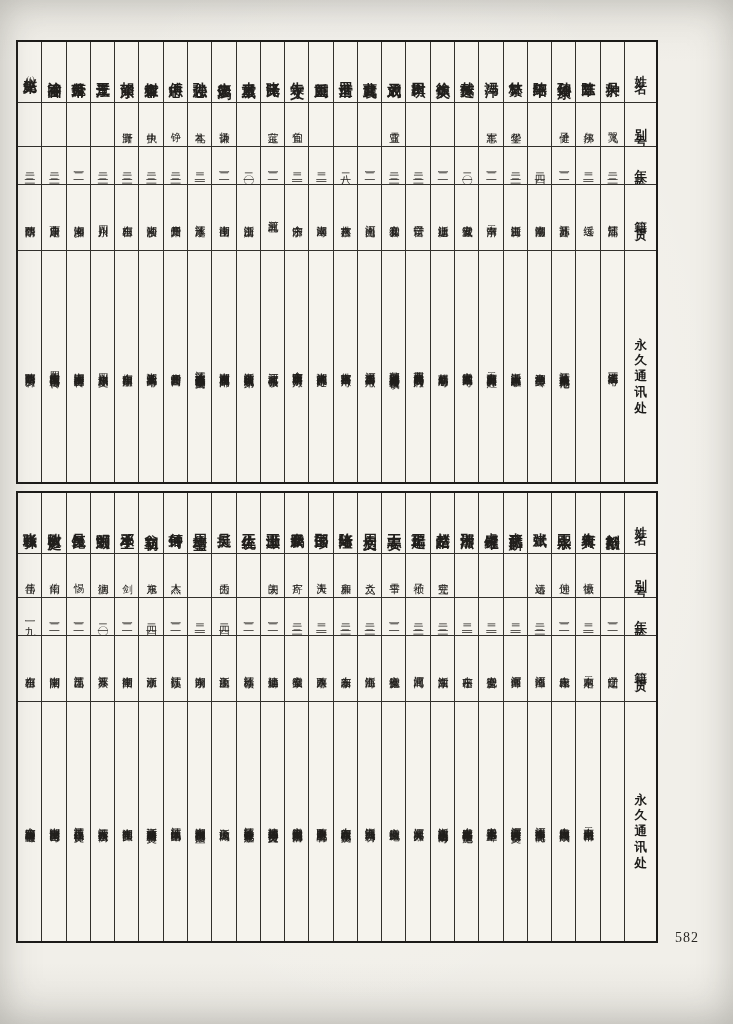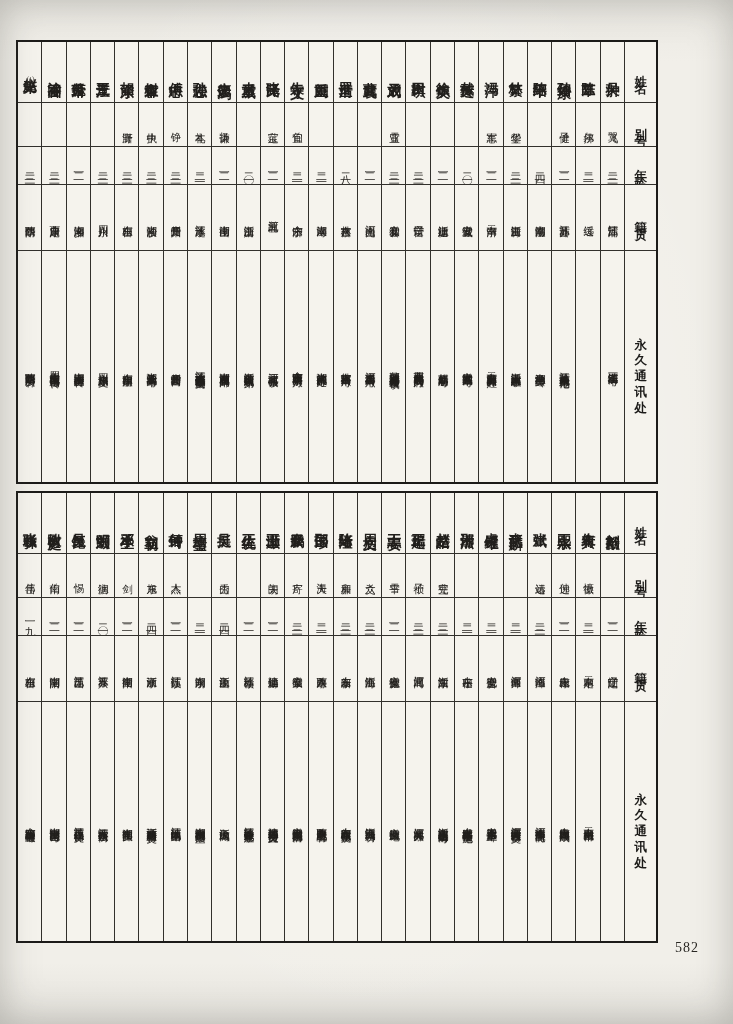--- a/index.html
+++ b/index.html
@@ -57,21 +57,21 @@
   }
   .nm   { font-size:14px; font-weight:bold; letter-spacing:1px; }
   .sm   { font-size:10.5px; letter-spacing:0.5px; }
   .agev { font-size:11px; letter-spacing:2px; }
   .addrv{ font-size:10.5px; letter-spacing:0.5px; max-height:100%; }
   .note { font-size:7px; color:#4a4741; letter-spacing:0; }
   .hd   { font-weight:bold; color:#1c1b19; }
   .hd2  { font-size:12.5px; letter-spacing:7px; }
   .hd3  { font-size:12.5px; letter-spacing:16px; }
   .page-number {
-    position:absolute; right:34px; bottom:68px;
+    position:absolute; right:34px; bottom:78px;
     font-size:14px; color:#2a2824; letter-spacing:1px;
     font-family:"Liberation Serif","DejaVu Serif",serif;
   }
 </style>
 </head>
 <body>
 
 <div class="page">
   <div class="tables">
 

